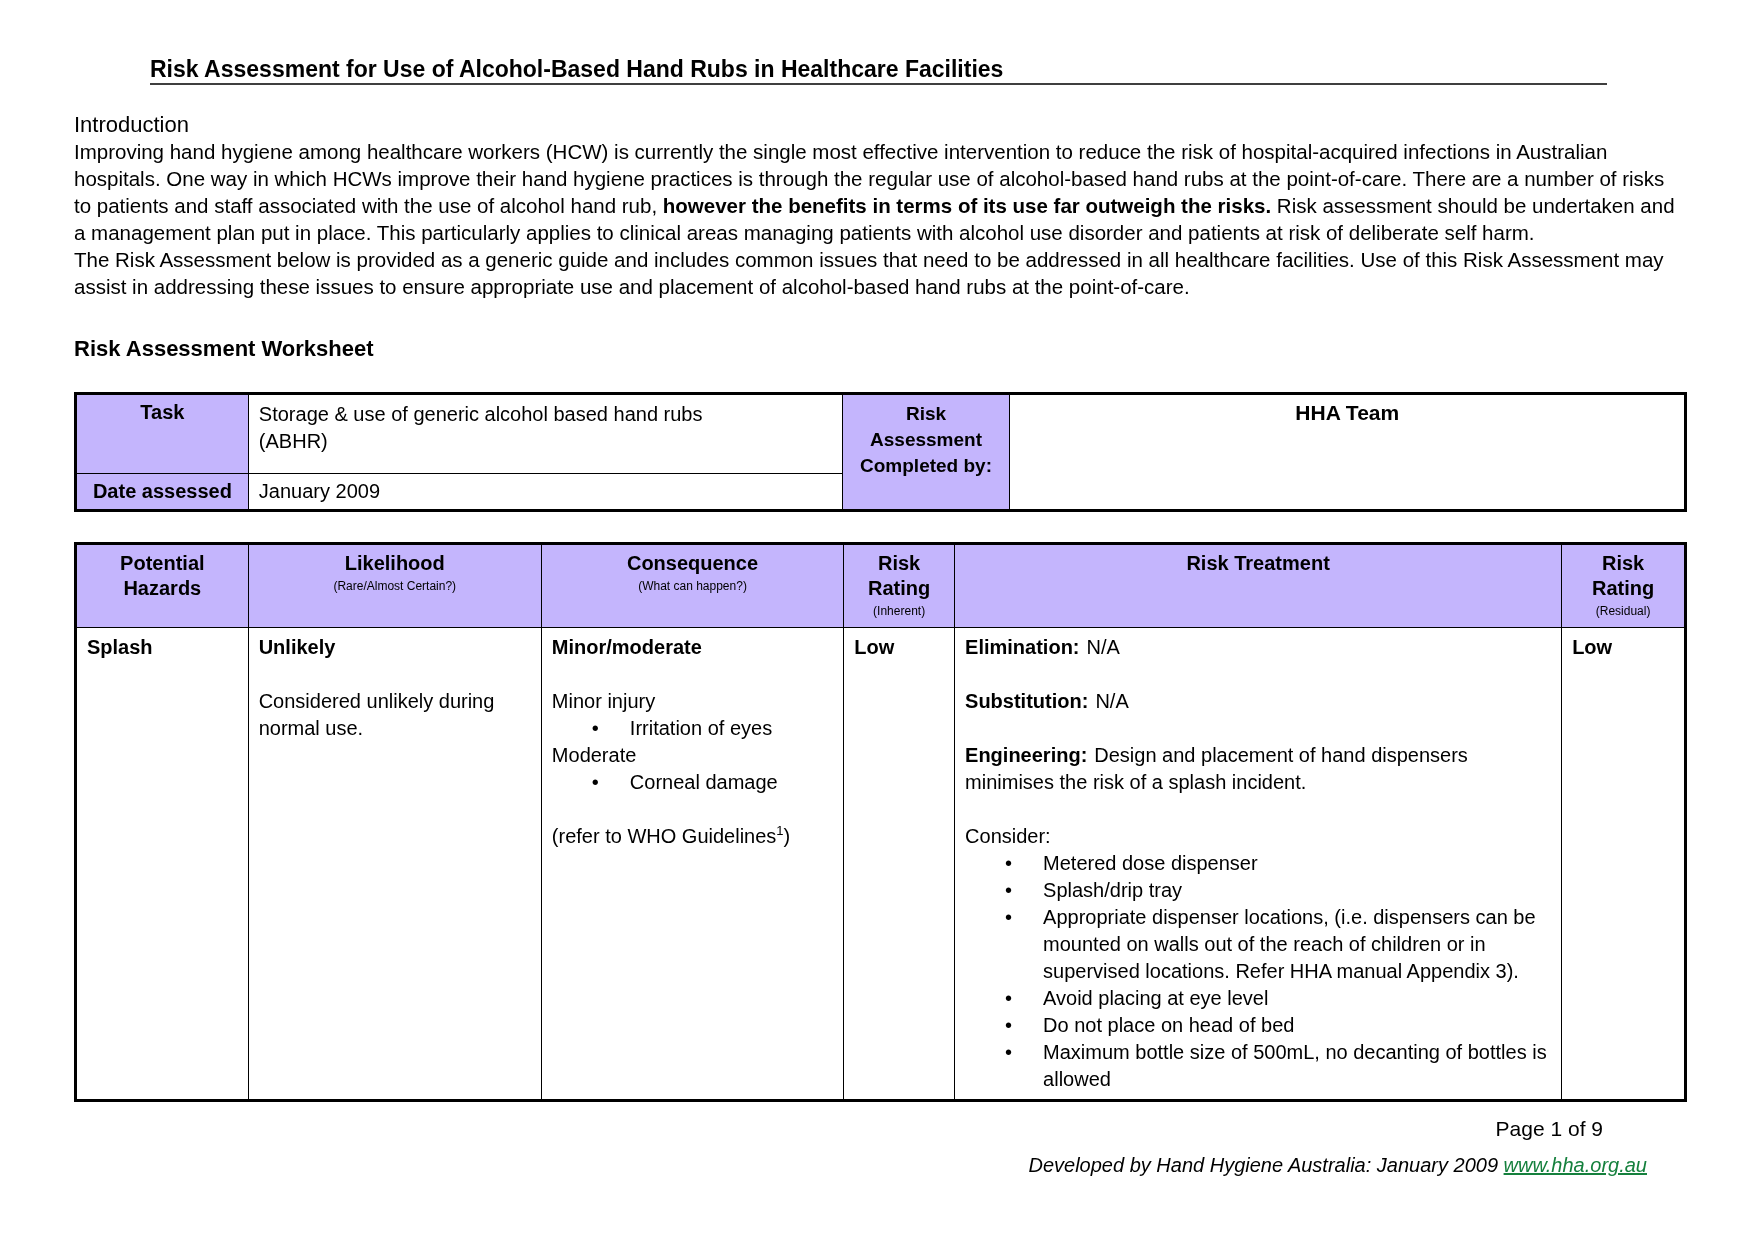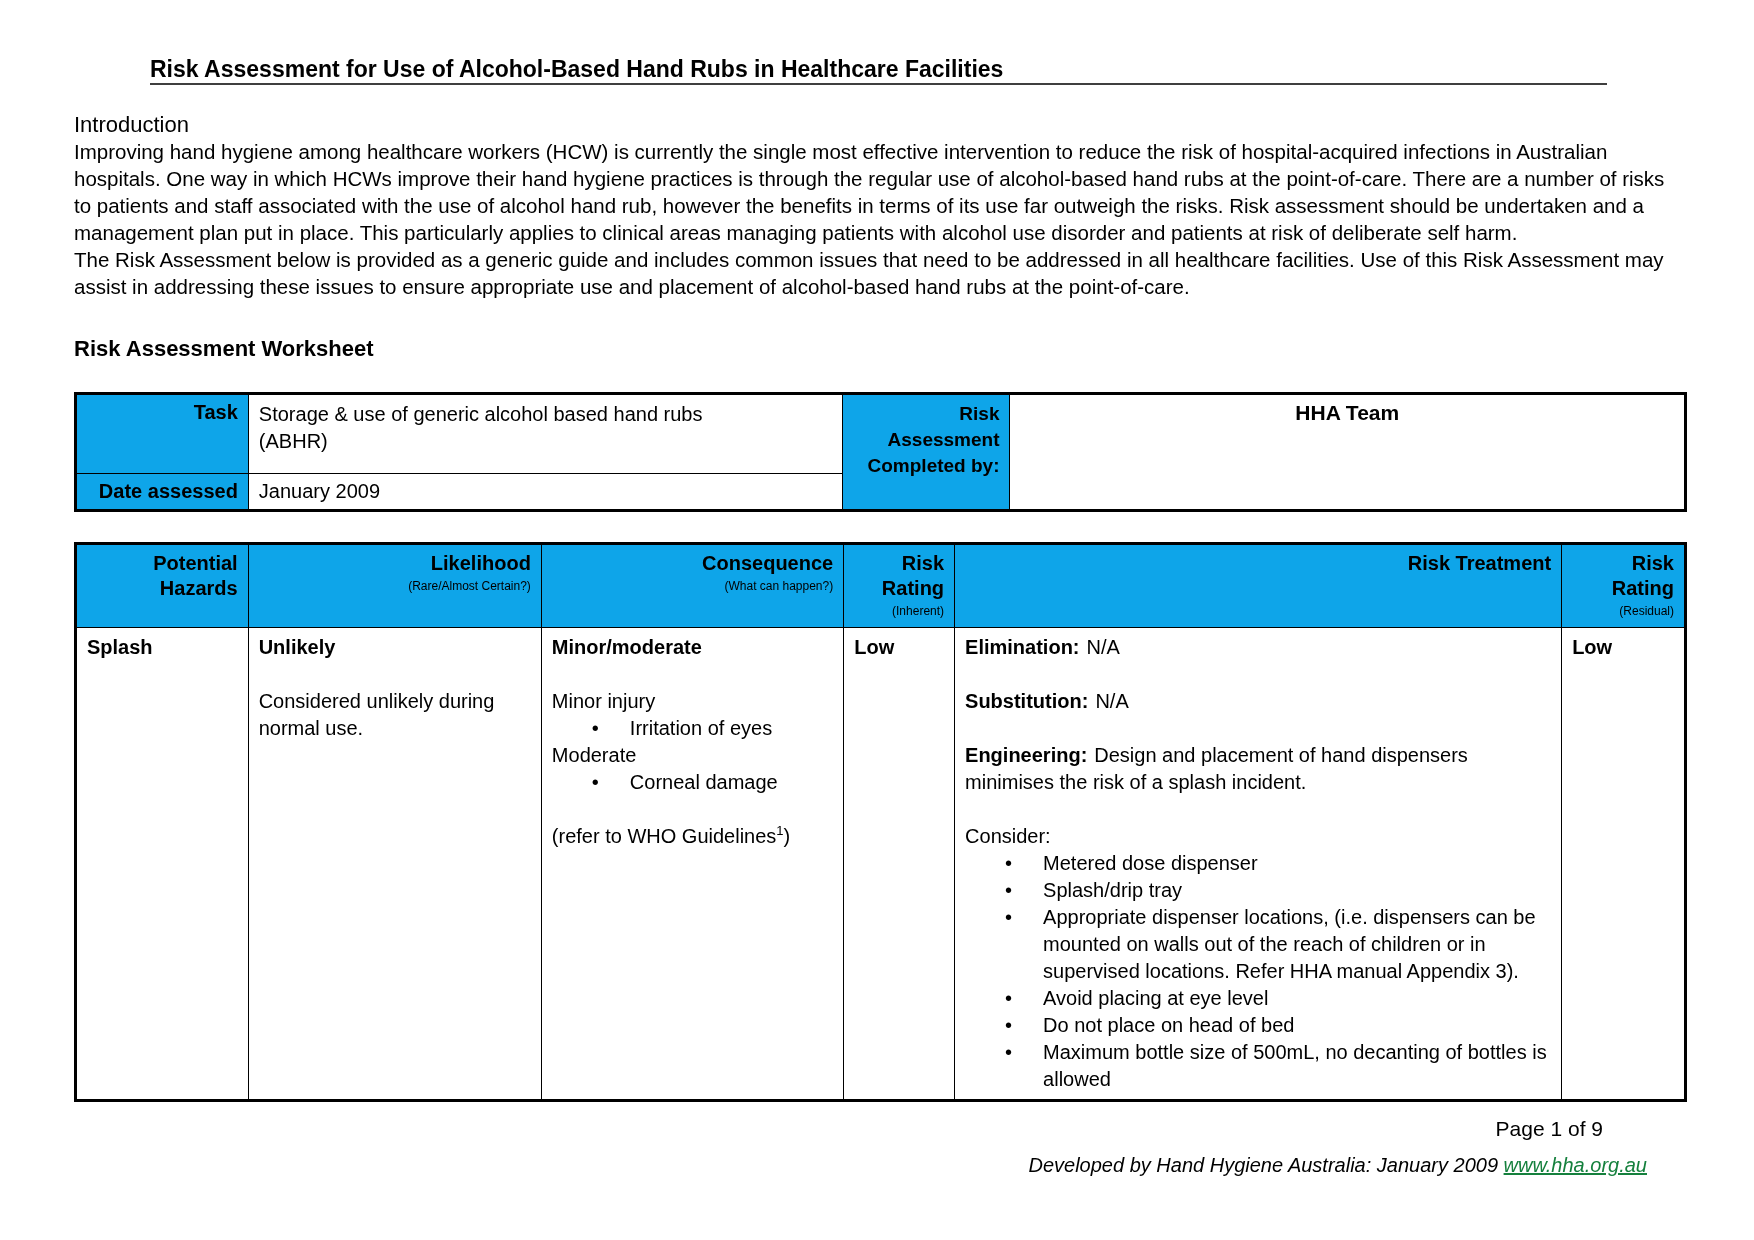--- a/index.html
+++ b/index.html
@@ -12,29 +12,29 @@
   .page{box-sizing:border-box;width:1754px;height:1240px;padding:56px 67px 0 74px;overflow:hidden;}
 
   .doc-title{
     margin-left:76px;margin-right:80px;
     font-size:23px;font-weight:bold;
     border-bottom:2px solid #3f3f3f;
   }
 
   .section-heading{font-size:22px;font-weight:normal;margin-top:27px;}
   .intro-para{font-size:20.5px;line-height:27px;}
-  .intro-para .b{font-weight:normal;}
+  .intro-para .b{font-weight:bold;}
 
   .worksheet-heading{font-size:22px;font-weight:bold;margin-top:36px;}
 
   table{border-collapse:collapse;table-layout:fixed;margin-top:30px;}
   table{border:3px solid #000;}
   td,th{border:1.5px solid #000;vertical-align:top;box-sizing:border-box;
         font-size:20px;font-weight:normal;text-align:left;padding:6px 10px;}
-  .hdr-cell{background:#0ea5e9;font-weight:bold;text-align:right;}
+  .hdr-cell{background:#c4b5fd;font-weight:bold;text-align:center;}
   .cell-center{text-align:center;}
   .bold{font-weight:bold;}
   .blockline{display:block;}
   .mb{margin-bottom:27px;}
   .cell-line{line-height:27px;}
   .sub-label{display:block;font-size:12px;font-weight:normal;line-height:20px;}
   .main-label{display:block;line-height:25px;}
   .completed-by{font-size:19px;line-height:26px;}
   .hha-team{font-size:21px;}
 

